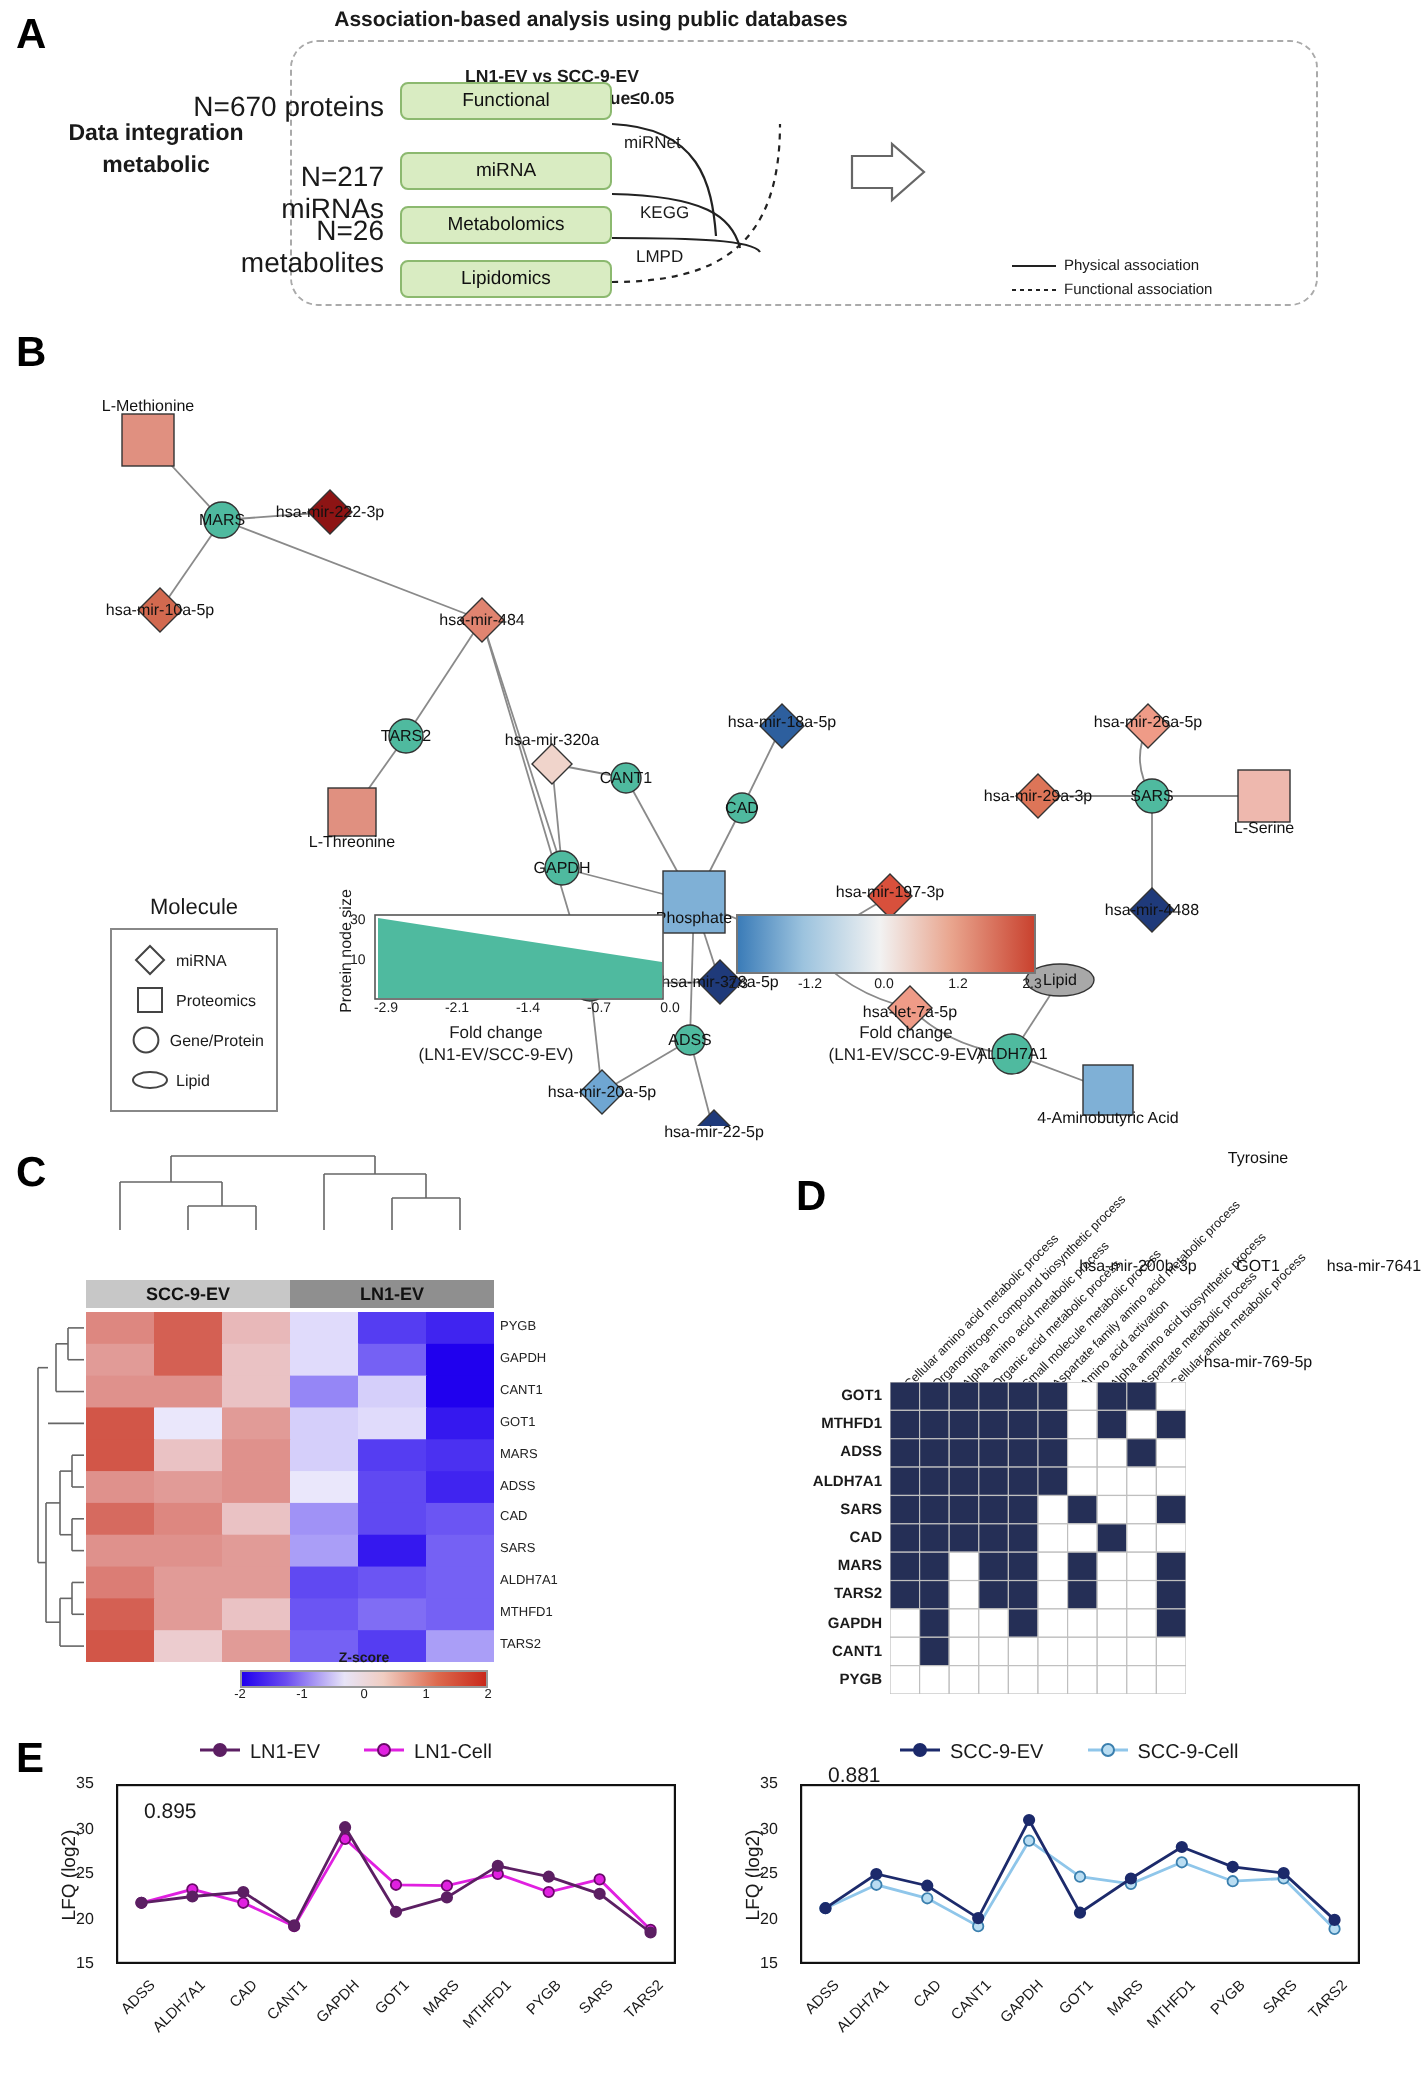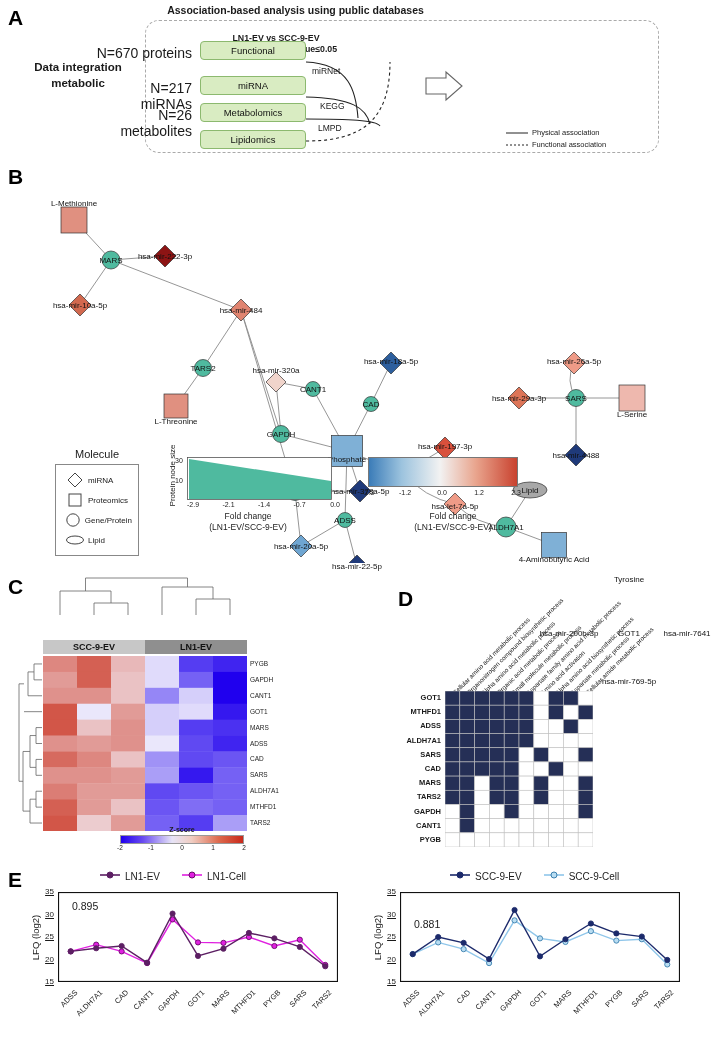--- a/index.html
+++ b/index.html
@@ -70,21 +70,21 @@
   .dcol { position:absolute; font-size:6.3px; transform-origin:left bottom;
           transform:rotate(-45deg); white-space:nowrap; }
   .drow { position:absolute; font-size:7.5px; font-weight:bold; text-align:right; width:58px; }
   
   #panelE { position:absolute; left:0; top:858px; width:712px; height:179px; }
   .chartlegend { position:absolute; display:flex; gap:22px; font-size:10px; align-items:center; }
   .lgitem { display:flex; align-items:center; gap:5px; }
   .rval { position:absolute; font-size:10.5px; }
   .ytitle { position:absolute; font-size:9.5px; transform:rotate(-90deg);
             transform-origin:center; white-space:nowrap; }
-  .ytick { position:absolute; font-size:8px; text-align:right; width:16px;text-decoration:underline; }
+  .ytick { position:absolute; font-size:8px; text-align:left; width:16px; }
   .xtick { position:absolute; font-size:7.5px; transform-origin:right top;
            transform:rotate(-45deg); white-space:nowrap; text-align:right; }
 </style>
 </head>
 <body>
 
 <div id="panelA">
   <div class="panel-letter" style="left:8px;top:6px;">A</div>
   <div class="title">Association-based analysis using public databases</div>
   <div class="dashbox"></div>
@@ -698,21 +698,21 @@
         <span>SCC-9-EV</span>
       </div>
       <div class="lgitem">
         <span><svg width="20" height="10">
             <line x1="0" y1="5" x2="20" y2="5" stroke="#8fc6ea" stroke-width="1.6"></line>
             <circle cx="10" cy="5" r="3" fill="#b9ddf2" stroke="#3a7fae" stroke-width="1"></circle>
           </svg></span>
         <span>SCC-9-Cell</span>
       </div>
     </div>
-  <div class="rval" style="left:414px;top:60px;">0.881</div>
+  <div class="rval" style="left:414px;top:24px;">0.881</div>
   <div class="ytitle" style="left:334px;top:74px;width:86px;text-align:center;">LFQ (log2)</div>
   <div id="rightYTicks">
       <div class="ytick" style="left: 380px; top: 119px;">15</div>
       <div class="ytick" style="left: 380px; top: 96.5px;">20</div>
       <div class="ytick" style="left: 380px; top: 74px;">25</div>
       <div class="ytick" style="left: 380px; top: 51.5px;">30</div>
       <div class="ytick" style="left: 380px; top: 29px;">35</div>
     </div>
   <svg id="rightChart" width="280" height="90" style="position:absolute;left:400px;top:34px;">
       <rect x="0.5" y="0.5" width="279" height="89" fill="none" stroke="#111" stroke-width="1.2"></rect>

